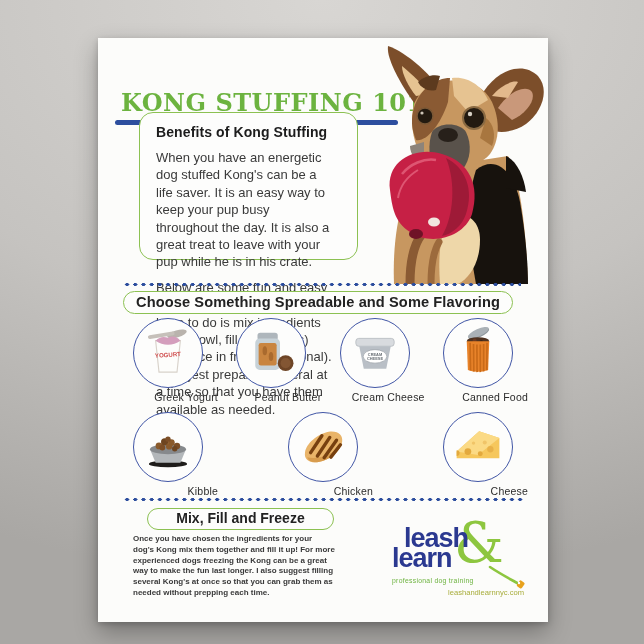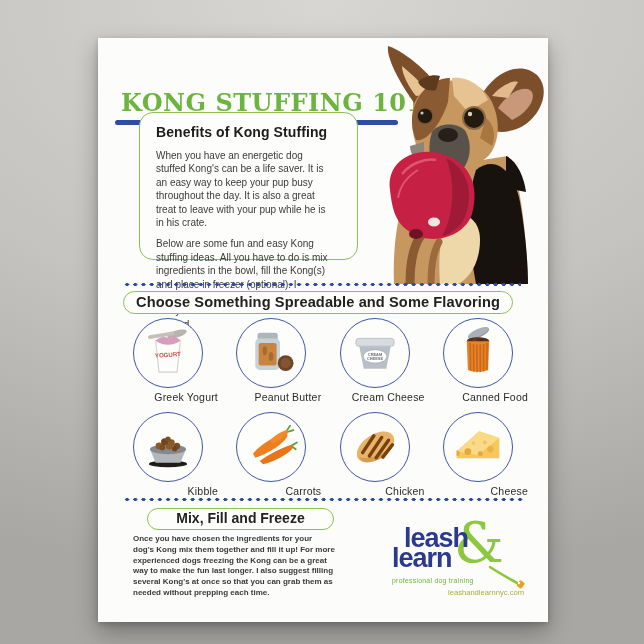--- a/index.html
+++ b/index.html
@@ -25,21 +25,21 @@
   }
   .benefits-box{
     position:absolute;left:41px;top:74px;width:219px;height:148px;
     border:1.6px solid #8cc152;border-radius:14px;box-sizing:border-box;
     padding:9px 20px 8px 16px;background:#fdfdfc;
   }
   .benefits-box h2{
     margin:2px 0 9px 0;font-size:14px;font-weight:bold;color:#1c1c1c;letter-spacing:.1px;
   }
   .benefits-box p{
-    margin:2px 0 8px 0;width:176px;font-size:10px;line-height:1.34;color:#3a3a3a;
+    margin:2px 0 8px 0;width:176px;font-size:13px;line-height:1.34;color:#3a3a3a;
   }
   .dog{position:absolute;left:260px;top:0px;width:190px;height:246px;}
   .dots{
     position:absolute;height:5px;
     background-image:radial-gradient(circle 1.9px at 50% 50%, #2d4e9e 96%, transparent 100%);
     background-size:8.2px 5px;background-repeat:repeat-x;
   }
   .dots-1{left:25px;top:244px;width:398px;}
   .dots-2{left:25px;top:459px;width:400px;}
   .green-pill{
@@ -230,36 +230,20 @@
               <circle cx="30" cy="25.5" r="2.4" fill="#6e4520"></circle>
               <circle cx="24" cy="17" r="2.4" fill="#7c4e26"></circle>
             </g>
           </svg>
         </div>
         <div class="item-label">Kibble</div>
       </div>
       <div class="cell">
         <div class="circle">
           <svg viewBox="0 0 48 48">
-            <g stroke="#5aa531" stroke-width="1.6" stroke-linecap="round">
-              <line x1="37" y1="11" x2="41" y2="5"></line>
-              <line x1="37" y1="11" x2="44" y2="9"></line>
-              <line x1="42" y1="23" x2="47" y2="20"></line>
-              <line x1="42" y1="23" x2="46" y2="26"></line>
-            </g>
-            <path d="M8,30 C14,22 28,14 36,12 C38,11.2 39.2,13 38.2,15 C34,22 20,30.5 10,33.5 Z" fill="#ee7f1f"></path>
-            <path d="M14,36.5 C22,30.5 34,24.5 41,22.5 C43,21.8 44.2,23.6 43.2,25.4 C38,31.4 26,37.4 17,39.4 Z" fill="#e8751a"></path>
-            <path d="M23,18 C27,14 33,10 37.5,9 C39.3,8.8 39.6,10.6 38.8,11.8 C35.5,15.8 29.5,19 25.5,21 Z" fill="#f08a2a"></path>
-          </svg>
-        </div>
-        <div class="item-label">Carrots</div>
-      </div>
-      <div class="cell">
-        <div class="circle">
-          <svg viewBox="0 0 48 48">
             <path d="M8,29 C9,21 19,12.5 29,10.5 C37.5,9.3 42,13.5 41,19.5 C39.8,27.5 30,35.5 20,37.3 C12,38.5 7,35 8,29 Z" fill="#e9b469"></path>
             <path d="M10,33 C16,35 28,33 36,26 L40,21 C39,28 30,35.6 20,37.3 C15,38 11,36.4 10,33 Z" fill="#d89c4e"></path>
             <g stroke="#77400f" stroke-width="3" stroke-linecap="round">
               <line x1="13" y1="29" x2="23" y2="14"></line>
               <line x1="19" y1="32" x2="30" y2="15.5"></line>
               <line x1="25" y1="33.5" x2="36" y2="18"></line>
               <line x1="31" y1="33" x2="39.5" y2="22"></line>
             </g>
           </svg>
         </div>

